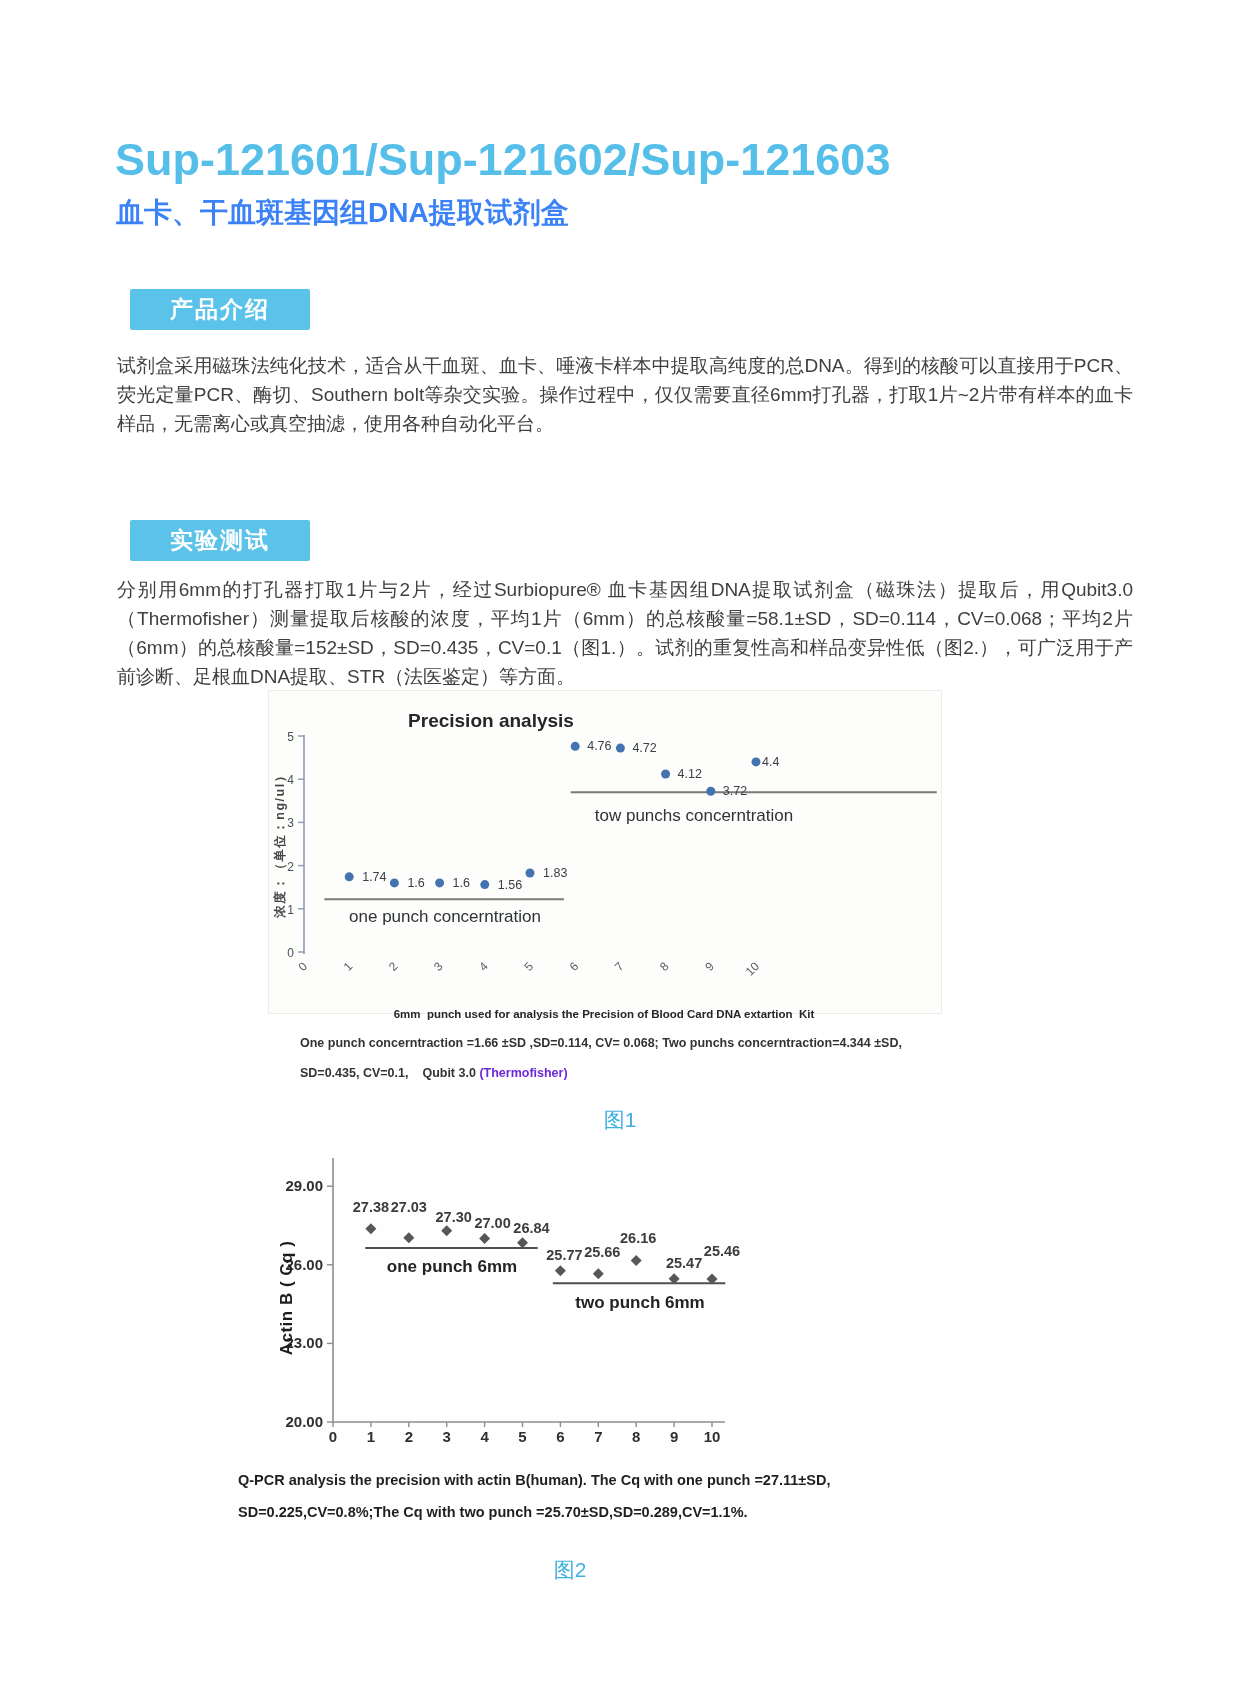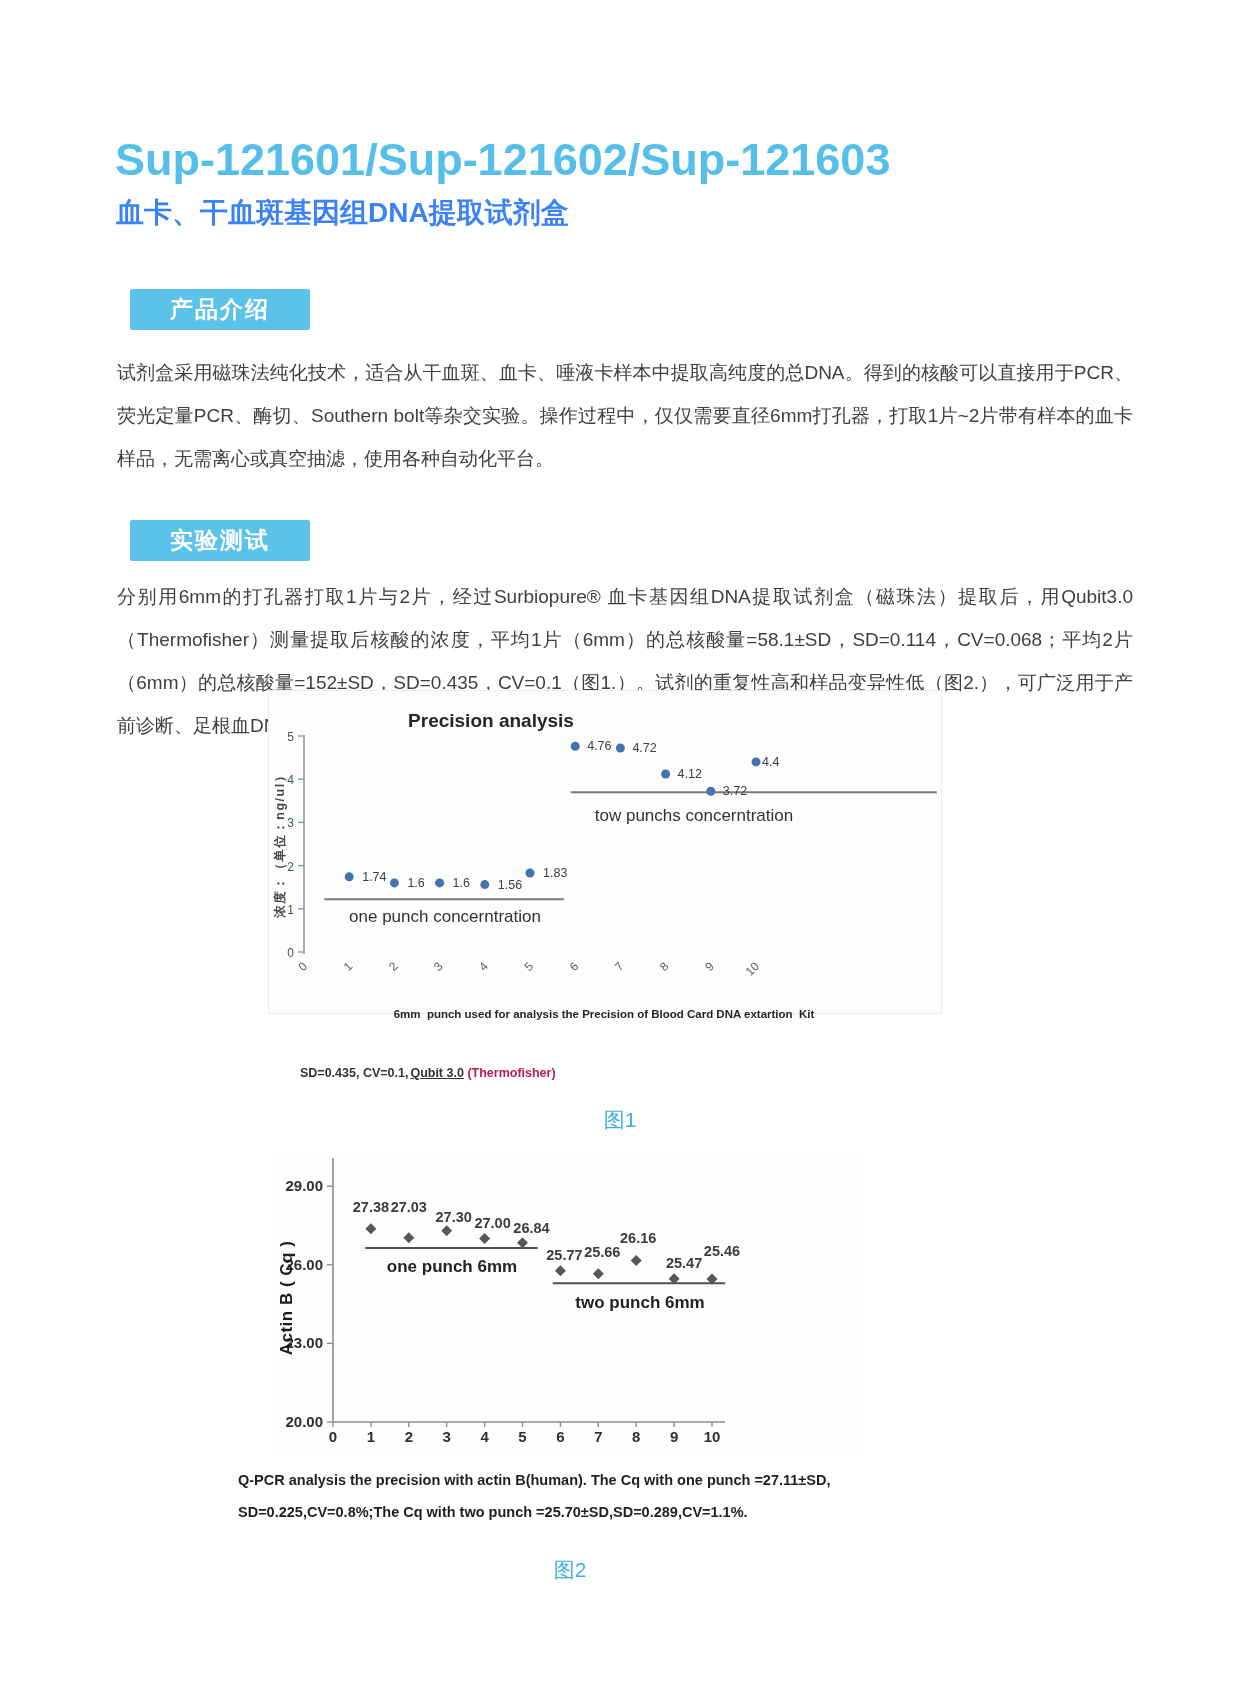--- a/index.html
+++ b/index.html
@@ -5,31 +5,31 @@
   html,body{margin:0;padding:0;background:#ffffff;}
   .page{position:relative;width:1240px;height:1588px;background:#ffffff;overflow:hidden;
         font-family:"Liberation Sans","DejaVu Sans",sans-serif;color:#3f3f43;}
   .abs{position:absolute;}
   .page-title{left:115px;top:104px;font-size:45px;font-weight:700;color:#55bee9;letter-spacing:0px;}
   .page-subtitle{left:116px;top:171px;font-size:28px;font-weight:700;color:#3b82f6;}
   .badge{left:130px;width:180px;height:41px;background:#5bc2ea;border-radius:2px;color:#ffffff;
          font-size:23px;font-weight:700;display:flex;align-items:center;justify-content:center;letter-spacing:2px;}
   .badge-intro{top:289px;}
   .badge-test{top:520px;}
-  .para{left:117px;width:1016px;font-size:19px;line-height:43px;color:#3f3f43;text-align:justify;}
+  .para{left:117px;width:1016px;font-size:19px;line-height:29px;color:#3f3f43;text-align:justify;}
   .para-intro{top:332px;}
   .para-test{top:556px;}
   .fig1-box{left:268px;top:690px;width:672px;height:322px;background:#fdfdfb;border:1px solid #ececе8;border:1px solid #ececE8;}
   .fig2-box{left:270px;top:1150px;width:600px;height:310px;background:#fefefe;}
   .fig-caption-title{left:268px;top:1008px;width:672px;text-align:center;font-size:11.5px;font-weight:700;color:#262626;white-space:pre;}
   .fig-stats{left:300px;font-size:12.5px;font-weight:600;color:#333333;white-space:pre;}
   .fig-stats-1{top:1036px;}
   .fig-stats-2{top:1066px;}
-  .device{margin-left:2px;text-decoration:underline;}
-  .brand-red{color:#be185d;font-weight:700;}
+  .device{margin-left:14px;}
+  .brand-red{color:#6d28d9;font-weight:700;}
   .fig-label{font-size:21px;color:#3fafdf;text-align:center;}
   .fig1-label{left:284px;top:1106px;width:672px;}
   .fig2-label{left:270px;top:1556px;width:600px;}
   .fig2-caption{left:238px;font-size:14.5px;font-weight:700;color:#1f1f1f;white-space:pre;}
   .fig2-caption-1{top:1472px;}
   .fig2-caption-2{top:1504px;}
   .artifact-dash{left:740px;top:1160px;width:8px;height:3px;background:#a9a9a9;opacity:.8;}
   .footer-num{left:55px;top:1600px;font-size:44px;font-weight:300;color:#333333;}
   .footer-rule{left:106px;top:1612px;width:2px;height:71px;background:#1a1a1a;}
   .footer-brand{left:122px;top:1611px;font-size:15px;letter-spacing:5px;color:#4a4a4a;}
@@ -103,20 +103,21 @@
         <text x="408.6" y="87.01599999999999" text-anchor="start" font-size="12.5" font-weight="400" fill="#3b4046">4.12</text>
         <circle cx="441.8" cy="100.29599999999999" r="4.5" fill="#4374b0"></circle>
         <text x="453.8" y="104.29599999999999" text-anchor="start" font-size="12.5" font-weight="400" fill="#3b4046">3.72</text>
         <circle cx="487" cy="70.91999999999996" r="4.5" fill="#4374b0"></circle>
         <text x="493" y="74.91999999999996" text-anchor="start" font-size="12.5" font-weight="400" fill="#3b4046">4.4</text>
         <text x="425" y="130" text-anchor="middle" font-size="17" font-weight="400" fill="#2e3338">tow punchs concerntration</text>
       </svg>
   </div>
 
   <div class="abs fig-caption-title">6mm  punch used for analysis the Precision of Blood Card DNA extartion  Kit</div>
+  <div class="abs fig-stats fig-stats-1">One punch concerntraction =1.66 ±SD ,SD=0.114, CV= 0.068; Two punchs concerntraction=4.344 ±SD,</div>
   <div class="abs fig-stats fig-stats-2"><span>SD=0.435, CV=0.1,</span><span class="device">Qubit 3.0</span> <span class="brand-red">(Thermofisher)</span></div>
   <div class="abs fig-label fig1-label">图1</div>
 
   <div class="abs artifact-dash"></div>
 
   <div class="abs fig2-box">
     <svg id="fig2-svg" width="600" height="310" viewBox="0 0 600 310">
         <line x1="63" y1="8" x2="63" y2="272" stroke="#8d8d8d" stroke-width="1.6"></line>
         <line x1="57" y1="272" x2="63" y2="272" stroke="#8d8d8d" stroke-width="1.4"></line>
         <text x="53" y="277" text-anchor="end" font-size="15" font-weight="700" fill="#2f2f2f">20.00</text>

